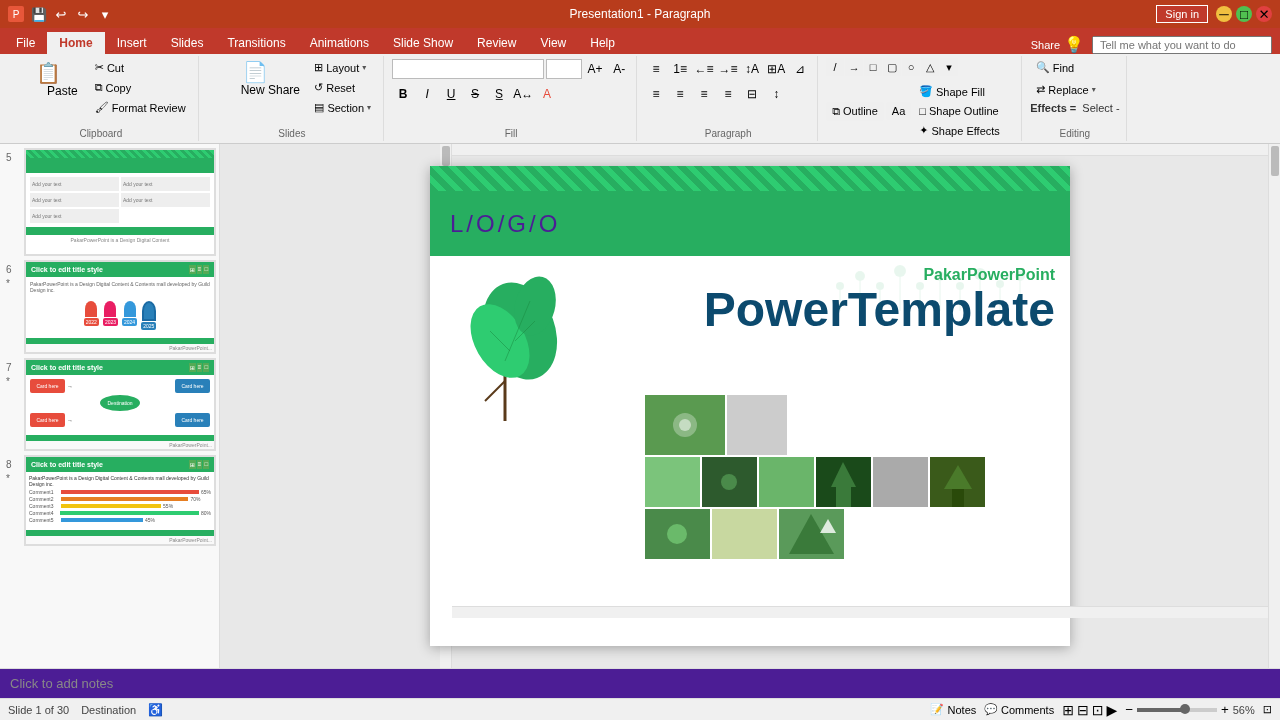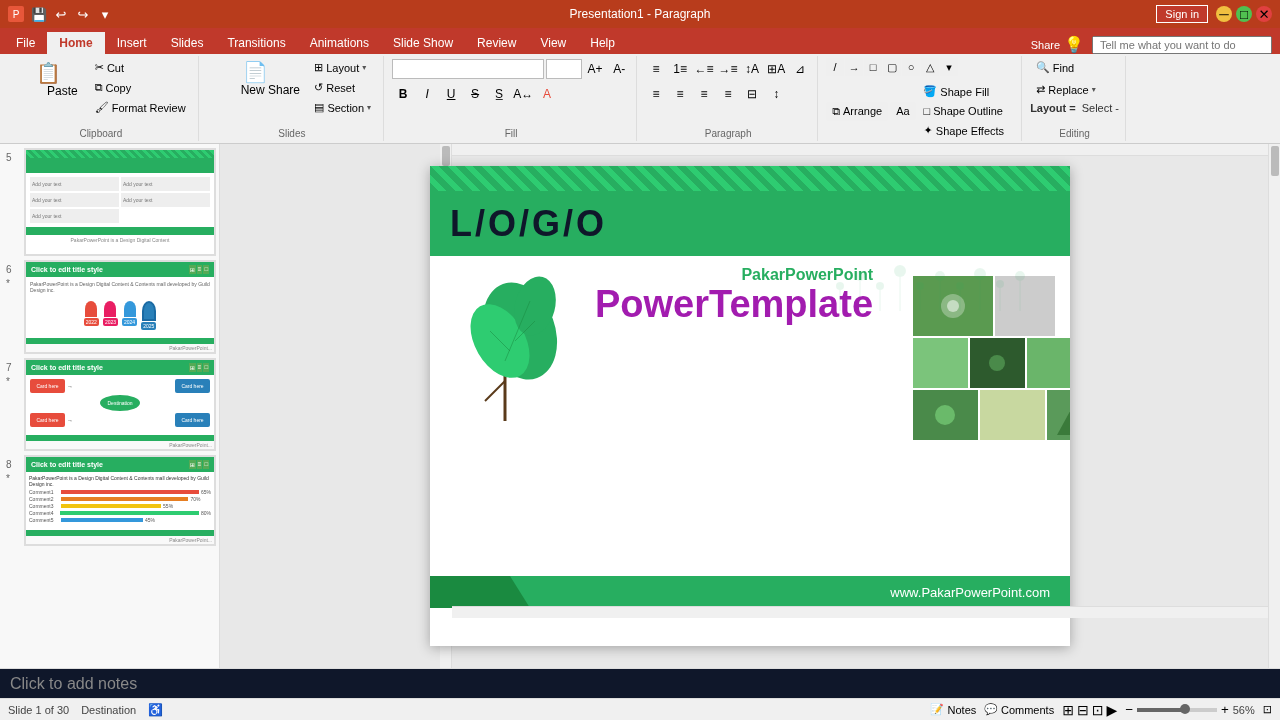--- a/index.html
+++ b/index.html
@@ -51,21 +51,21 @@
     .canvas-area { flex: 1; background: #e8e8e8; display: flex; align-items: center; justify-content: center; overflow: hidden; position: relative; }
     .slide-canvas { width: 640px; height: 480px; background: white; position: relative; box-shadow: 0 2px 12px rgba(0,0,0,0.3); overflow: hidden; }
 
     
     .statusbar { height: 22px; background: #f0f0f0; border-top: 1px solid #ddd; display: flex; align-items: center; justify-content: space-between; padding: 0 8px; font-size: 11px; color: #444; }
     .statusbar-left { display: flex; align-items: center; gap: 12px; }
     .statusbar-right { display: flex; align-items: center; gap: 8px; }
     .zoom-control { display: flex; align-items: center; gap: 4px; }
 
     
-    .notes-area { height: 30px; background: #0f172a; border-top: 1px solid #ddd; display: flex; align-items: center; padding: 0 10px; color: #888; font-size: 16px; }
+    .notes-area { height: 30px; background: #4c1d95; border-top: 1px solid #ddd; display: flex; align-items: center; padding: 0 10px; color: #888; font-size: 13px; }
     .arrow-btn { font-size: 8px; cursor: pointer; color: #555; }
 
     .effects-label { font-size: 11px; font-weight: bold; color: #333; }
     .select-label { font-size: 11px; color: #333; }
 
     .shape-grid { display: grid; grid-template-columns: repeat(10, 18px); gap: 1px; }
     .shape-btn { width: 18px; height: 18px; display: flex; align-items: center; justify-content: center; font-size: 11px; cursor: pointer; border: 1px solid transparent; border-radius: 1px; }
   </style>
 </head>
 <body>
@@ -212,21 +212,21 @@
         <button class="shape-btn">→</button>
         <button class="shape-btn">□</button>
         <button class="shape-btn">▢</button>
         <button class="shape-btn">○</button>
         <button class="shape-btn">△</button>
         <button class="shape-btn">▾</button>
       </div>
       <div class="font-row" style="margin-top:4px;">
         <button class="ribbon-btn-small">
           <span>⧉</span>
-          <span>Arrange</span>
+          <span>Outline</span>
         </button>
         <button class="ribbon-btn-small">
           <span>Aa</span>
         </button>
         <div class="ribbon-section">
           <div class="ribbon-btn-small">
             <span>🪣</span>
             <span>Shape Fill</span>
           </div>
           <div class="ribbon-btn-small">
@@ -248,21 +248,21 @@
       <div class="ribbon-btn-small">
         <span>🔍</span>
         <span>Find</span>
       </div>
       <div class="ribbon-btn-small">
         <span>⇄</span>
         <span>Replace</span>
         <span class="arrow-btn">▾</span>
       </div>
       <div style="display:flex; gap:6px;">
-        <span class="effects-label">Layout =</span>
+        <span class="effects-label">Effects =</span>
         <span class="select-label">Select -</span>
       </div>
     </div>
     <span class="ribbon-group-label">Editing</span>
   </div>
 </div>
 
 <div class="main-area">
 
   <div class="slide-panel">
@@ -426,21 +426,21 @@
 
     <div style="position:absolute; left:220px; top:0; width:12px; height:100%; background:#f0f0f0; border-right:1px solid #ddd;">
       <div style="width:8px; height:20px; background:#bbb; margin:0 auto; margin-top:2px; border-radius:2px;"></div>
     </div>
 
     <div class="slide-canvas">
 
       <div style="height:25px; background: repeating-linear-gradient(45deg, #27ae60, #27ae60 6px, #2ecc71 6px, #2ecc71 12px);"></div>
 
       <div style="height:65px; background:#27ae60; display:flex; align-items:center; padding:0 20px;">
-        <span style="color:#0f172a; font-size:36px; font-weight:bold; letter-spacing:3px;">L/O/G/O</span>
+        <span style="color:#4c1d95; font-size:24px; font-weight:normal; letter-spacing:3px;">L/O/G/O</span>
       </div>
 
       <div style="background:white; flex:1; display:flex; position:relative; min-height:320px;">
 
         <div style="position:absolute; top:0; right:40px; display:flex; gap:4px; opacity:0.2;">
           <svg width="200" height="60" viewBox="0 0 200 60">
             <g fill="#27ae60" opacity="0.5">
               <circle cx="10" cy="30" r="4"></circle>
               <circle cx="30" cy="20" r="5"></circle>
               <circle cx="50" cy="30" r="4"></circle>
@@ -478,25 +478,25 @@
 
               <ellipse cx="85" cy="25" rx="20" ry="30" fill="#27ae60" transform="rotate(15,85,25)"></ellipse>
 
               <line x1="55" y1="80" x2="80" y2="20" stroke="#1a8a40" stroke-width="1" opacity="0.5"></line>
               <line x1="65" y1="60" x2="85" y2="40" stroke="#1a8a40" stroke-width="1" opacity="0.5"></line>
               <line x1="60" y1="70" x2="40" y2="50" stroke="#1a8a40" stroke-width="1" opacity="0.5"></line>
             </g>
           </svg>
         </div>
 
-        <div style="flex:1; display:flex; padding:10px 15px;gap:40px;">
+        <div style="flex:1; display:flex; flex-direction:column; padding:10px 15px;gap:40px;">
 
           <div style="text-align:right; margin-bottom:8px;">
             <div style="font-size:16px; color:#27ae60; font-weight:bold;">PakarPowerPoint</div>
-            <div style="font-size:38px; font-weight:bold; color:#a21caf; line-height:1.1;">PowerTemplate</div>
+            <div style="font-size:48px; font-weight:bold; color:#0c4a6e; line-height:1.1;">PowerTemplate</div>
           </div>
 
           <div style="display:flex; flex-direction:column; gap:2px; margin-top:10px;">
 
             <div style="display:flex; gap:2px; height:60px;">
               <div style="width:80px; background:#4a8; display:flex; align-items:center; justify-content:center; overflow:hidden;">
                 <svg width="80" height="60" viewBox="0 0 80 60">
                     <rect width="80" height="60" fill="#5a9a50"></rect>
                     <circle cx="40" cy="30" r="12" fill="white" opacity="0.3"></circle>
                     <circle cx="40" cy="30" r="6" fill="white" opacity="0.5"></circle>
@@ -545,24 +545,20 @@
                     <polygon points="32,5 55,45 10,45" fill="#3a7a3a"></polygon>
                   </svg>
                 
                 <div style="position:absolute; top:10px; right:8px; width:0; height:0; border-left:8px solid transparent; border-right:8px solid transparent; border-bottom:14px solid white; opacity:0.8;"></div>
               </div>
             </div>
           </div>
         </div>
       </div>
 
-      <div style="height:32px; background:#27ae60; display:flex; align-items:center; justify-content:flex-end; padding:0 20px; position:relative;">
-        <div style="position:absolute; left:0; top:0; width:100px; height:32px; background:#1a8a40; clip-path:polygon(0 0, 80px 0, 100px 32px, 0 32px);"></div>
-        <span style="color:white; font-size:13px;">www.PakarPowerPoint.com</span>
-      </div>
     </div>
 
     <div style="position:absolute; right:0; top:0; width:12px; height:100%; background:#f0f0f0; border-left:1px solid #ddd;">
       <div style="width:8px; height:30px; background:#bbb; margin:0 auto; margin-top:2px; border-radius:2px;"></div>
     </div>
 
     <div style="position:absolute; top:0; right:12px; left:232px; height:12px; background:#f0f0f0; border-bottom:1px solid #ddd;"></div>
 
     <div style="position:absolute; bottom:50px; right:12px; left:232px; height:12px; background:#f0f0f0; border-top:1px solid #ddd;"></div>
   </div>

